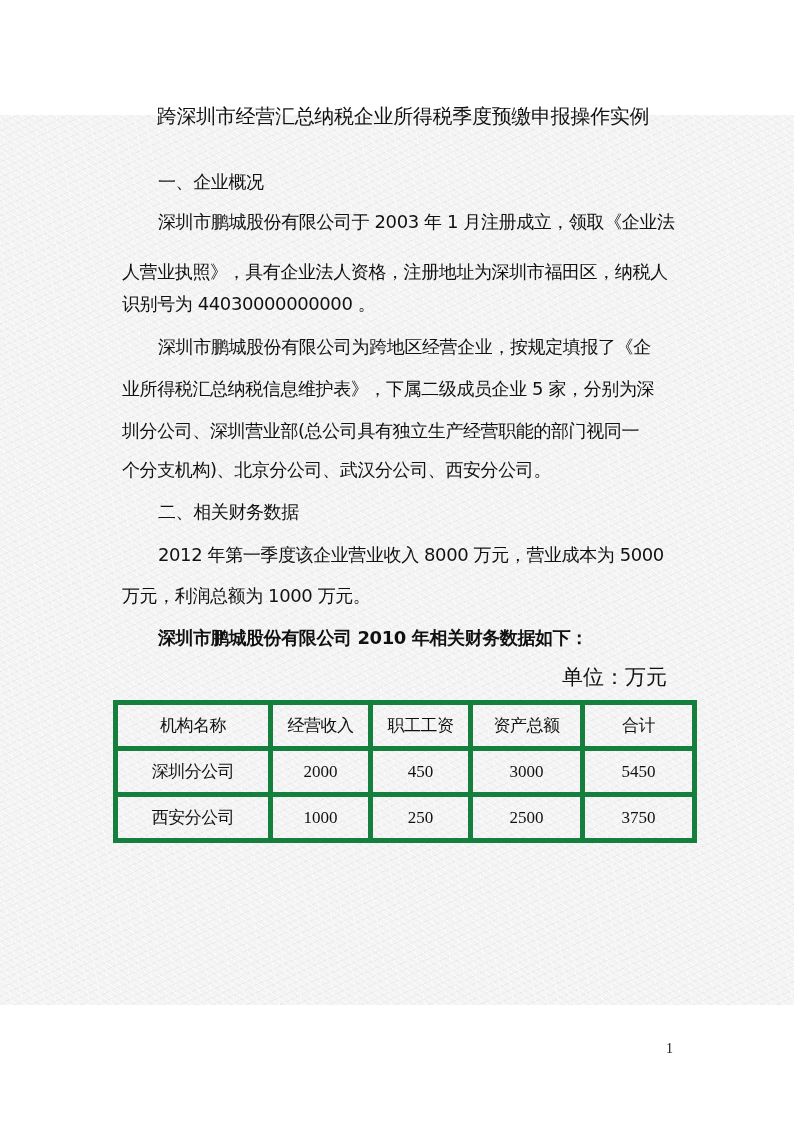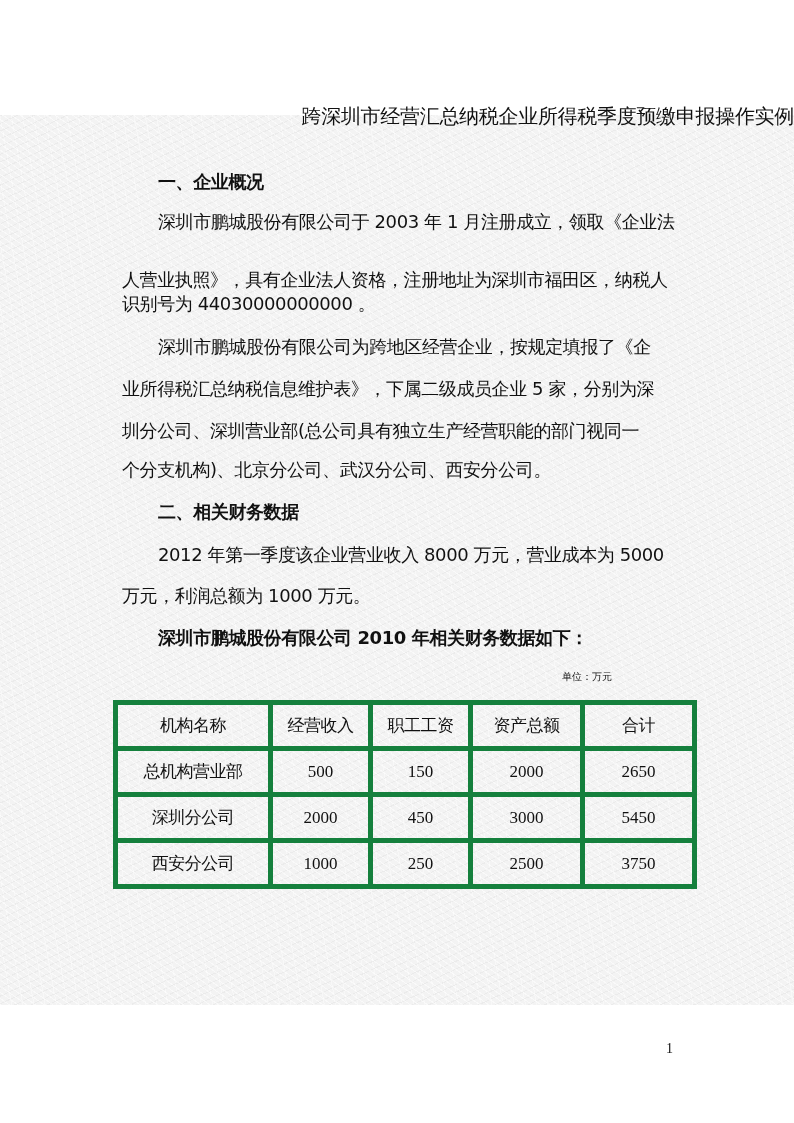--- a/index.html
+++ b/index.html
@@ -25,51 +25,51 @@
       background-image:
         repeating-linear-gradient(35deg, rgba(255,255,255,0.55) 0px, rgba(255,255,255,0.55) 1px, transparent 1px, transparent 5px),
         repeating-linear-gradient(-25deg, rgba(220,220,220,0.35) 0px, rgba(220,220,220,0.35) 1px, transparent 1px, transparent 7px),
         repeating-linear-gradient(80deg, rgba(255,255,255,0.4) 0px, rgba(255,255,255,0.4) 1px, transparent 1px, transparent 11px);
     }
     .doc-title {
       position: absolute;
       left: 0;
       top: 102px;
       width: 794px;
-      text-align: right;
+      text-align: center;
       font-size: 20px;
       line-height: 28px;
       font-family: "DejaVu Sans", sans-serif;
       font-weight: normal;
       letter-spacing: -0.3px;
       margin: 0;
       padding-left: 12px;
       box-sizing: border-box;
     }
     .line {
       position: absolute;
       left: 122px;
       font-size: 18px;
       line-height: 24px;
       white-space: nowrap;
       font-family: "DejaVu Sans", sans-serif;
       letter-spacing: -0.4px;
     }
     .line.indent { left: 158px; }
     .section-heading {
-      font-weight: bold;
+      font-weight: normal;
     }
     .bold-line {
       font-weight: bold;
     }
     .unit-label {
       position: absolute;
       left: 562px;
       top: 666px;
-      font-size: 10px;
+      font-size: 21px;
       line-height: 22px;
       font-family: "DejaVu Sans", sans-serif;
       white-space: nowrap;
     }
     table.data-table {
       position: absolute;
       left: 113px;
       top: 700px;
       border-collapse: collapse;
       font-size: 17px;
@@ -107,21 +107,21 @@
 </head>
 <body>
 
 <div class="paper-texture"></div>
 
 <h1 class="doc-title">跨深圳市经营汇总纳税企业所得税季度预缴申报操作实例</h1>
 
 <div class="line indent section-heading" style="top:170px;">一、企业概况</div>
 
 <div class="line indent" style="top:210px;">深圳市鹏城股份有限公司于 2003 年 1 月注册成立，领取《企业法</div>
-<div class="line" style="top:268px;">人营业执照》，具有企业法人资格，注册地址为深圳市福田区，纳税人</div>
+<div class="line" style="top:260px;">人营业执照》，具有企业法人资格，注册地址为深圳市福田区，纳税人</div>
 <div class="line" style="top:292px;">识别号为 44030000000000 。</div>
 
 <div class="line indent" style="top:335px;">深圳市鹏城股份有限公司为跨地区经营企业，按规定填报了《企</div>
 <div class="line" style="top:377px;">业所得税汇总纳税信息维护表》，下属二级成员企业 5 家，分别为深</div>
 <div class="line" style="top:419px;">圳分公司、深圳营业部(总公司具有独立生产经营职能的部门视同一</div>
 <div class="line" style="top:458px;">个分支机构)、北京分公司、武汉分公司、西安分公司。</div>
 
 <div class="line indent section-heading" style="top:500px;">二、相关财务数据</div>
 
 <div class="line indent" style="top:543px;">2012 年第一季度该企业营业收入 8000 万元，营业成本为 5000</div>
@@ -136,27 +136,20 @@
     <tr>
       <th class="col-0">机构名称</th>
       <th class="col-1">经营收入</th>
       <th class="col-2">职工工资</th>
       <th class="col-3">资产总额</th>
       <th class="col-4">合计</th>
     </tr>
   </thead>
   <tbody>
     <tr>
-      <td>总机构营业部</td>
-      <td class="num-cell">500</td>
-      <td class="num-cell">150</td>
-      <td class="num-cell">2000</td>
-      <td class="num-cell">2650</td>
-    </tr>
-    <tr>
       <td>深圳分公司</td>
       <td class="num-cell">2000</td>
       <td class="num-cell">450</td>
       <td class="num-cell">3000</td>
       <td class="num-cell">5450</td>
     </tr>
     <tr>
       <td>西安分公司</td>
       <td class="num-cell">1000</td>
       <td class="num-cell">250</td>

